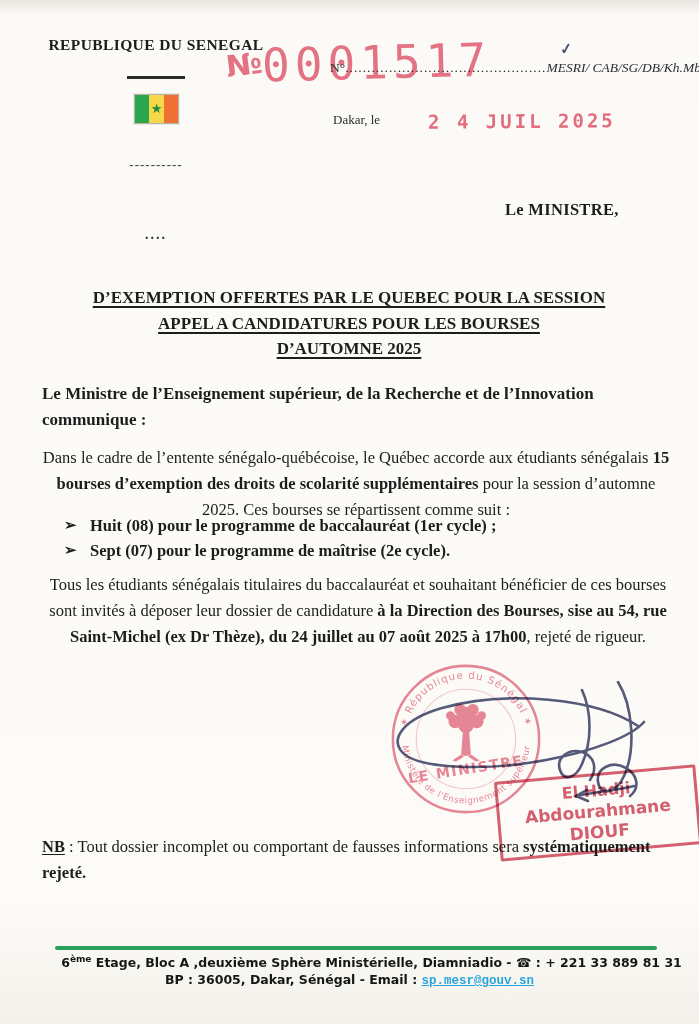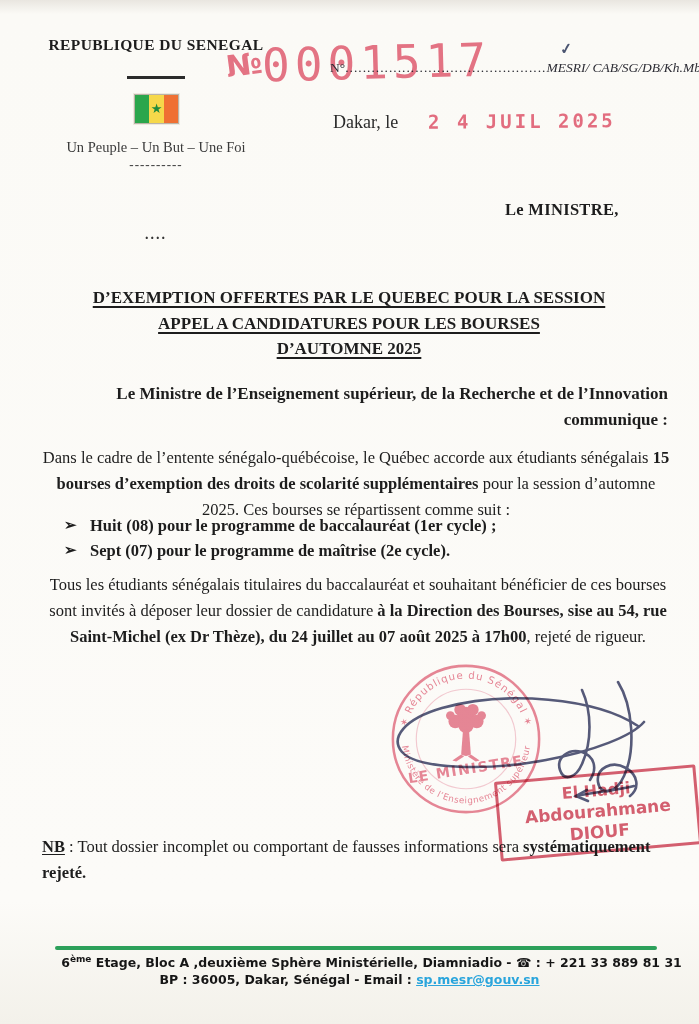--- a/index.html
+++ b/index.html
@@ -25,28 +25,28 @@
 
   
   .stamp-ink { color:#e2566e; mix-blend-mode:multiply; }
   .no-stamp { left:226px; top:36px; display:flex; align-items:flex-start; transform:rotate(-1.5deg); opacity:.82; }
   .no-stamp .prefix { font-family:"DejaVu Sans", sans-serif; font-size:30px; font-weight:bold; margin-top:8px; transform:rotate(-6deg); }
   .no-stamp .digits { font-family:"DejaVu Sans Mono", monospace; font-size:46px; font-weight:500; letter-spacing:5px; }
   .ref-line { left:330px; top:60px; width:365px; font-size:13.5px; white-space:nowrap; color:#2c2c34; }
   .ref-line .code { font-style:italic; font-weight:500; }
   .ref-line .dots { letter-spacing:1px; }
   .check-mark { left:560px; top:40px; font-size:15px; color:#4a5470; transform:rotate(-8deg); font-weight:bold; }
-  .place-date { left:333px; top:112px; font-size:18px; color:#2b2b2b; }
+  .place-date { left:333px; top:112px; font-size:13px; color:#2b2b2b; }
   .date-stamp { left:428px; top:110px; font-family:"DejaVu Sans Mono", monospace; font-size:19px; font-weight:bold; letter-spacing:3px; opacity:.85; transform:rotate(-.5deg); }
   .minister-line { left:505px; top:200px; font-size:16.5px; font-weight:bold; letter-spacing:.3px; }
 
   
   .doc-title { left:49px; top:285px; width:600px; font-size:17px; font-weight:bold; line-height:1.5; }
   .doc-title .tline { text-decoration:underline; text-underline-offset:3px; text-decoration-thickness:1.8px; }
-  .announce { left:42px; top:381px; width:626px; font-size:17px; font-weight:bold; line-height:1.5;text-align:right; }
+  .announce { left:42px; top:381px; width:626px; font-size:17px; font-weight:bold; line-height:1.5; }
   .para { font-size:16.5px; line-height:1.58;text-align:center; }
   .para1 { left:42px; top:445px; width:628px; }
   .bullets { left:64px; top:514px; width:600px; }
   .bullet-row { display:flex; font-size:16.5px; font-weight:bold; line-height:1.5; }
   .bullet-row .marker { width:26px; font-size:15px; }
   .para2 { left:42px; top:572px; width:632px; }
   .nb { left:42px; top:834px; width:642px; font-size:16.5px; line-height:1.55; }
   .nb .nb-label { text-decoration:underline; text-underline-offset:2px;font-weight:bold; }
 
   
@@ -60,40 +60,39 @@
   }
   .name-stamp .l1 { font-size:16px; }
   .name-stamp .l2 { font-size:17px; }
 
   
   .footer-rule { left:55px; top:946px; width:602px; height:3.5px; background:#2ca05a; border-radius:2px; }
   .footer-text { left:0; width:699px; text-align:center; font-family:"DejaVu Sans", sans-serif; font-weight:bold; font-size:12.5px; color:#161616; }
   .ft1 { top:954px;padding-left:44px; }
   .ft2 { top:972px; }
   .footer-text sup { font-size:9px; }
-  .email-link { color:#2aa5dc; text-decoration:underline; }
+  .email-link { color:#2aa5dc; text-decoration:underline;font-family:Liberation Mono, monospace; }
   b { font-weight:bold; }
 </style>
 </head>
 <body>
 
 <div class="page">
 
   <div class="abs republic center">REPUBLIQUE DU SENEGAL</div>
   <div class="abs republic-rule"></div>
 
   <div class="abs flag">
     <div class="band" style="background:#2aa64c"></div>
     <div class="band" style="background:#f6d84a">
         <span class="star">★</span>
       </div>
     <div class="band" style="background:#ef7033"></div>
   </div>
 
-  <div class="abs motto center">Un Peuple – Un But – Une Foi</div>
   <div class="abs dash-sep center">----------</div>
   <div class="abs mini-dots center">....</div>
 
   <div class="abs no-stamp stamp-ink">
     <span class="prefix">№</span>
       <span class="digits">0001517</span>
   </div>
 
   <div class="abs ref-line"><span>N°</span><span class="dots">..............................................</span><span class="code">MESRI/ CAB/SG/DB/Kh.Mb.</span></div>
   <div class="abs check-mark">✓</div>

